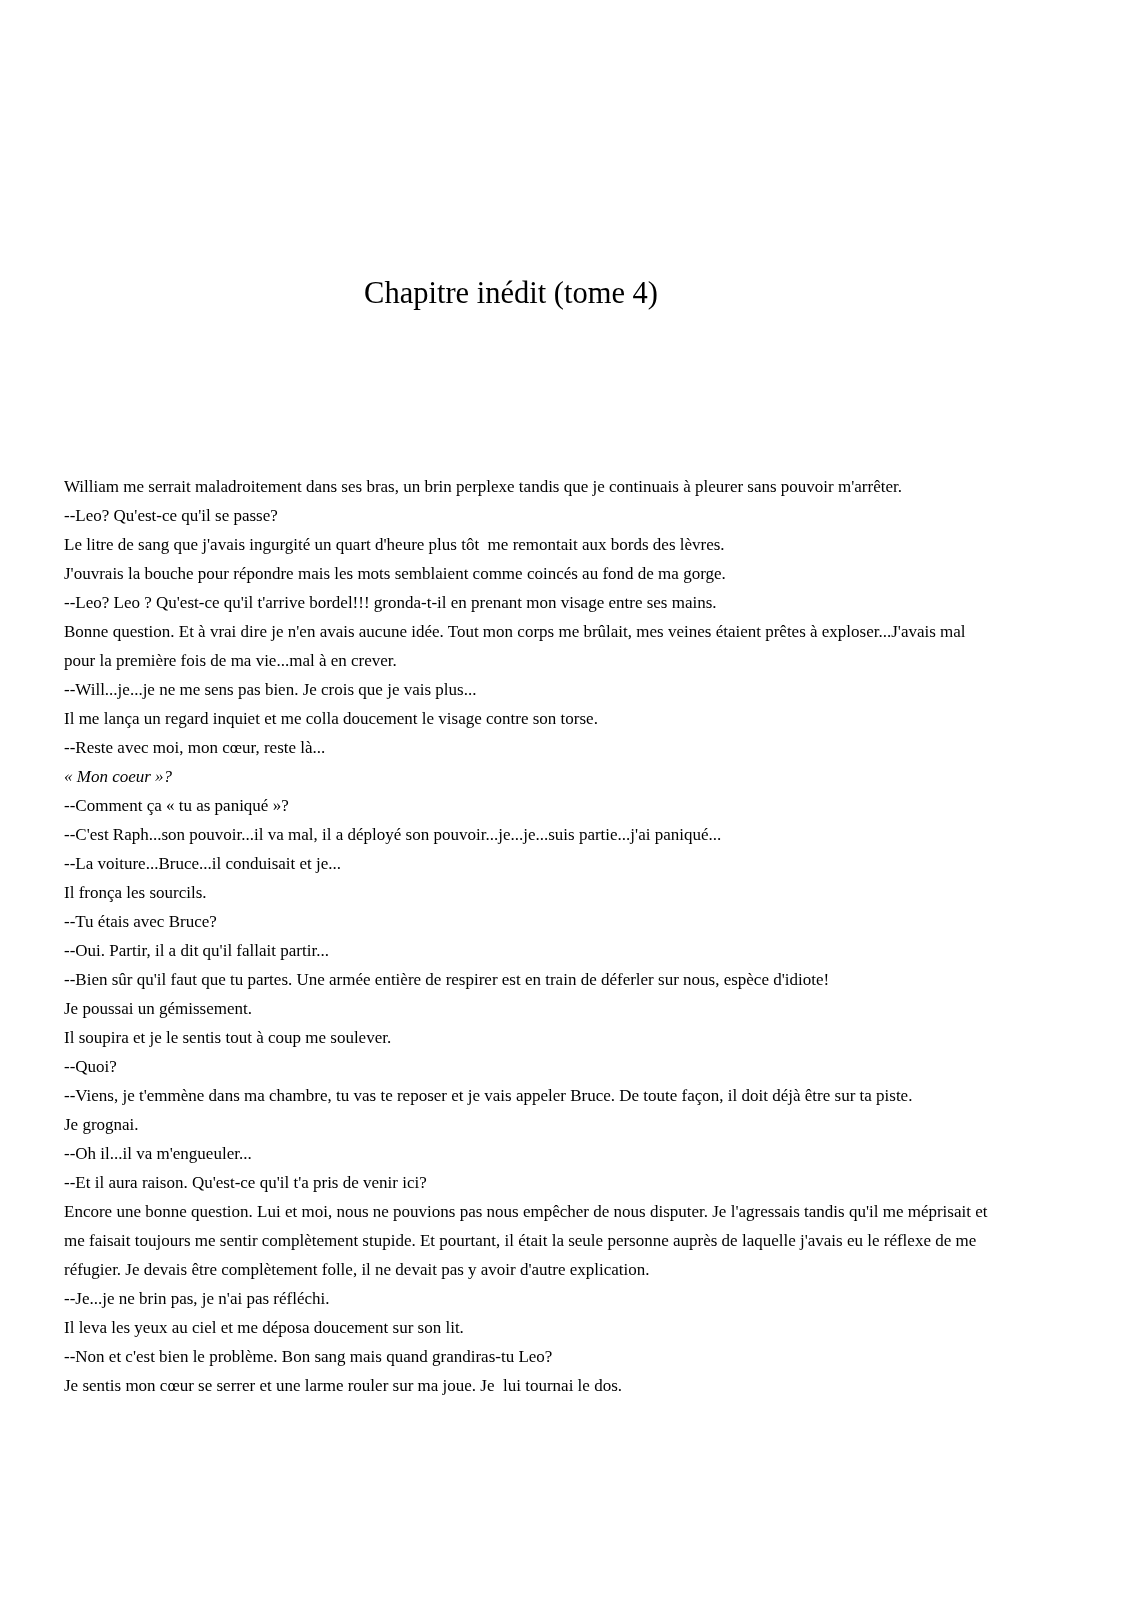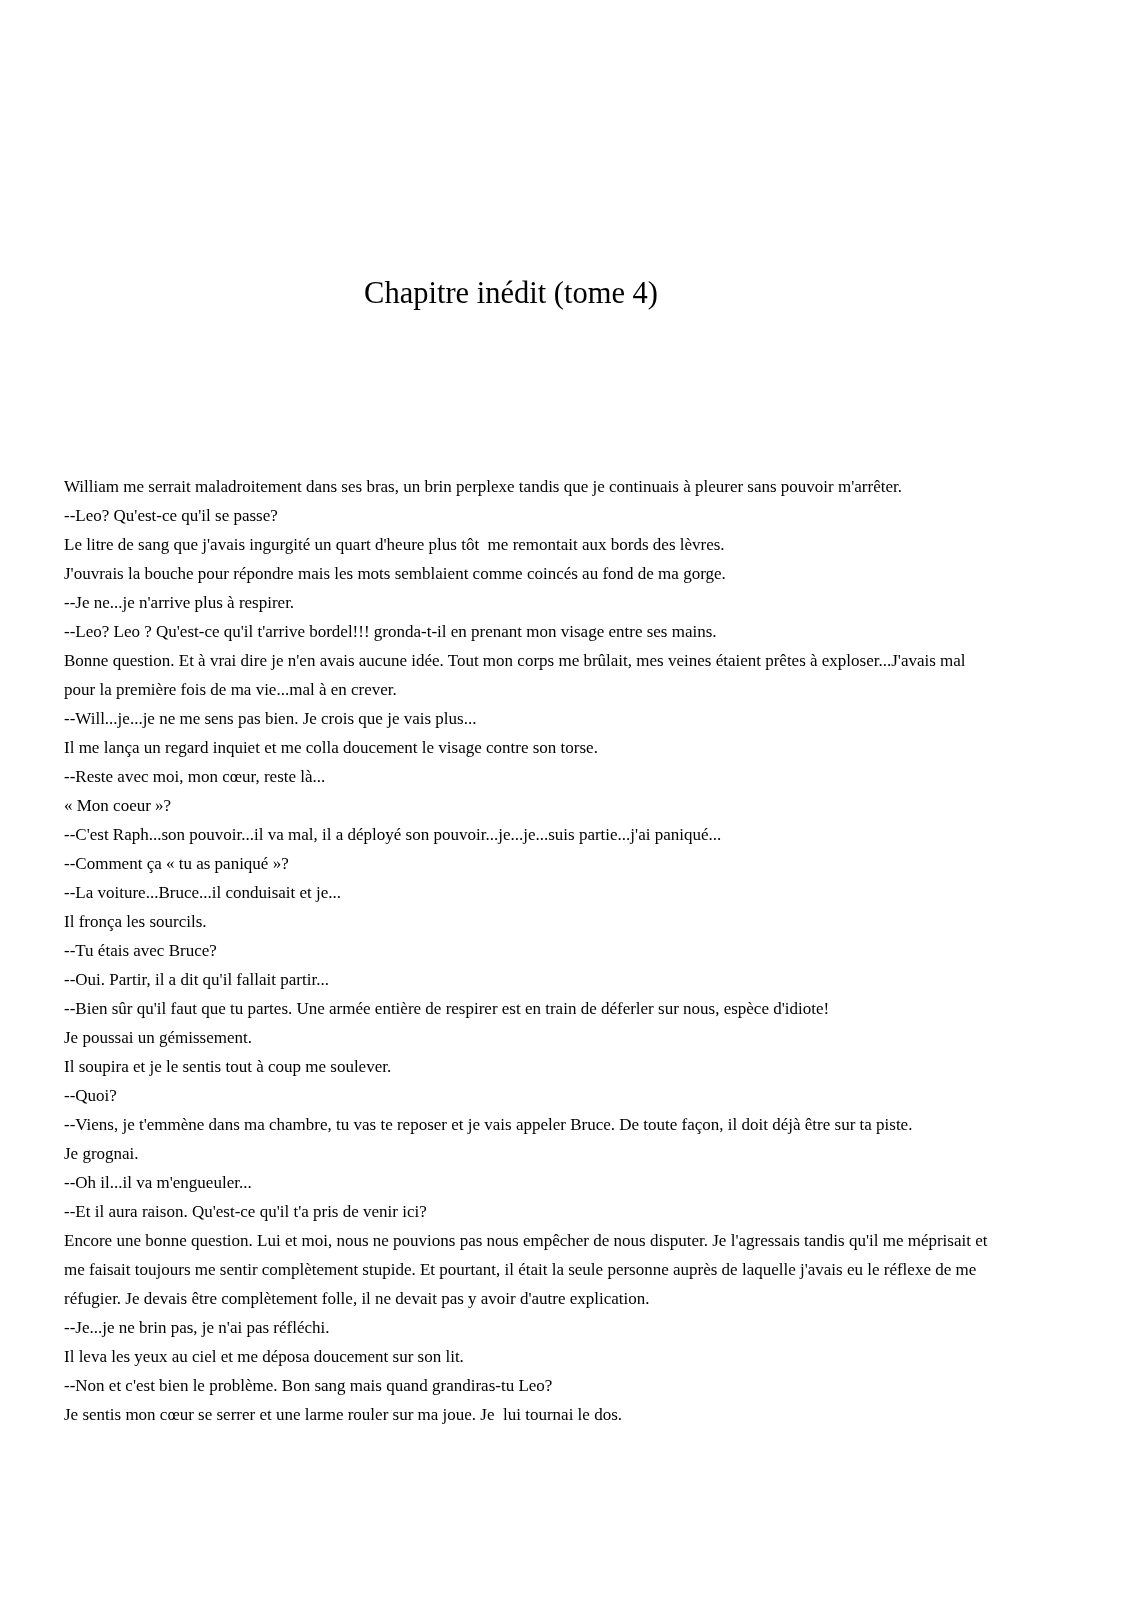--- a/index.html
+++ b/index.html
@@ -36,41 +36,41 @@
     width: 934px;
     font-size: 17px;
     line-height: 29px;
   }
   .content p {
     margin: 0;
     padding: 0;
     white-space: pre-wrap;
   }
   .content p.italic {
+    font-style: italic;
   }
 </style>
 </head>
 <body>
 
 <div class="page">
   <h1 class="title">Chapitre inédit (tome 4)</h1>
   <div class="content">
       <p>William me serrait maladroitement dans ses bras, un brin perplexe tandis que je continuais à pleurer sans pouvoir m'arrêter.</p>
       <p>--Leo? Qu'est-ce qu'il se passe?</p>
       <p>Le litre de sang que j'avais ingurgité un quart d'heure plus tôt  me remontait aux bords des lèvres.</p>
       <p>J'ouvrais la bouche pour répondre mais les mots semblaient comme coincés au fond de ma gorge.</p>
-      <p>--Je ne...je n'arrive plus à respirer.</p>
       <p>--Leo? Leo ? Qu'est-ce qu'il t'arrive bordel!!! gronda-t-il en prenant mon visage entre ses mains.</p>
       <p>Bonne question. Et à vrai dire je n'en avais aucune idée. Tout mon corps me brûlait, mes veines étaient prêtes à exploser...J'avais mal pour la première fois de ma vie...mal à en crever.</p>
       <p>--Will...je...je ne me sens pas bien. Je crois que je vais plus...</p>
       <p>Il me lança un regard inquiet et me colla doucement le visage contre son torse.</p>
       <p>--Reste avec moi, mon cœur, reste là...</p>
       <p class="italic">« Mon coeur »?</p>
+      <p>--Comment ça « tu as paniqué »?</p>
       <p>--C'est Raph...son pouvoir...il va mal, il a déployé son pouvoir...je...je...suis partie...j'ai paniqué...</p>
-      <p>--Comment ça « tu as paniqué »?</p>
       <p>--La voiture...Bruce...il conduisait et je...</p>
       <p>Il fronça les sourcils.</p>
       <p>--Tu étais avec Bruce?</p>
       <p>--Oui. Partir, il a dit qu'il fallait partir...</p>
       <p>--Bien sûr qu'il faut que tu partes. Une armée entière de respirer est en train de déferler sur nous, espèce d'idiote!</p>
       <p>Je poussai un gémissement.</p>
       <p>Il soupira et je le sentis tout à coup me soulever.</p>
       <p>--Quoi?</p>
       <p>--Viens, je t'emmène dans ma chambre, tu vas te reposer et je vais appeler Bruce. De toute façon, il doit déjà être sur ta piste.</p>
       <p>Je grognai.</p>

